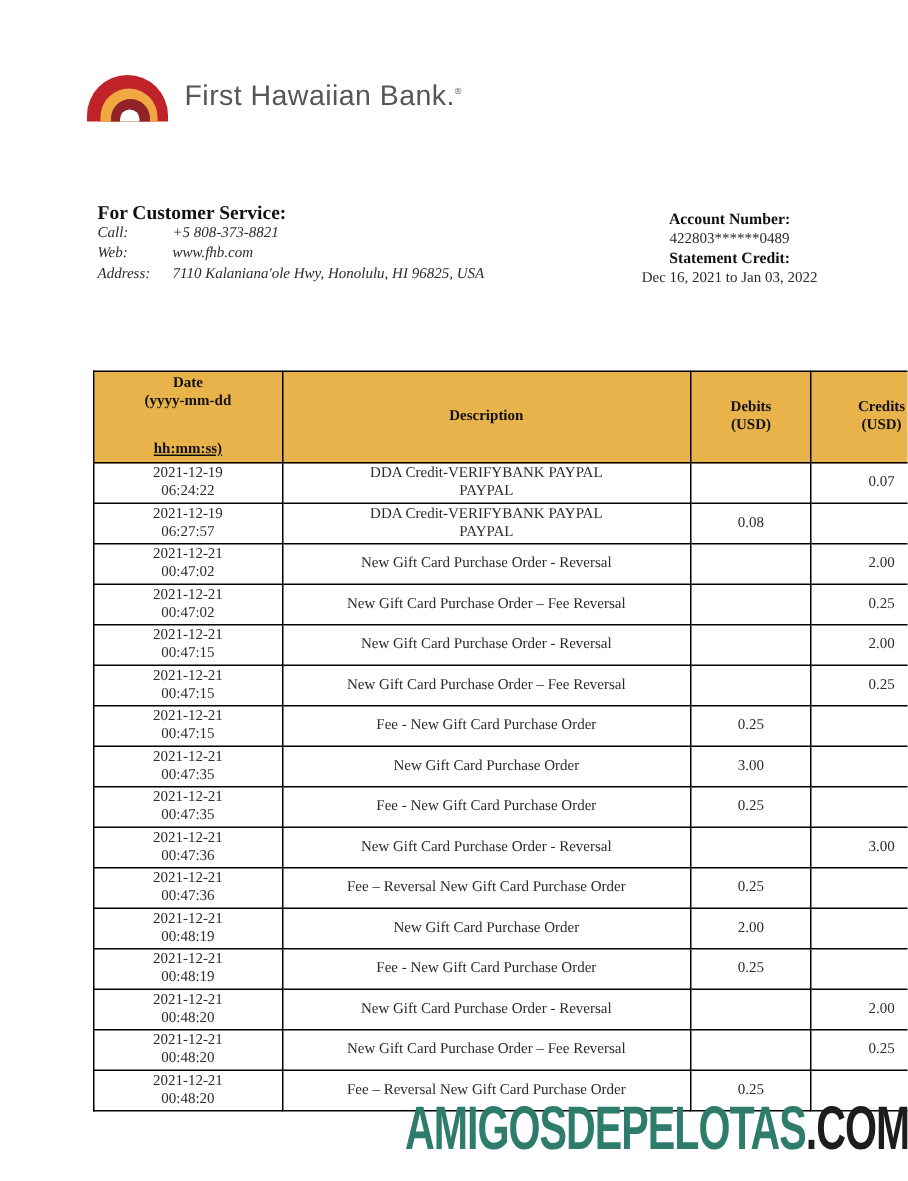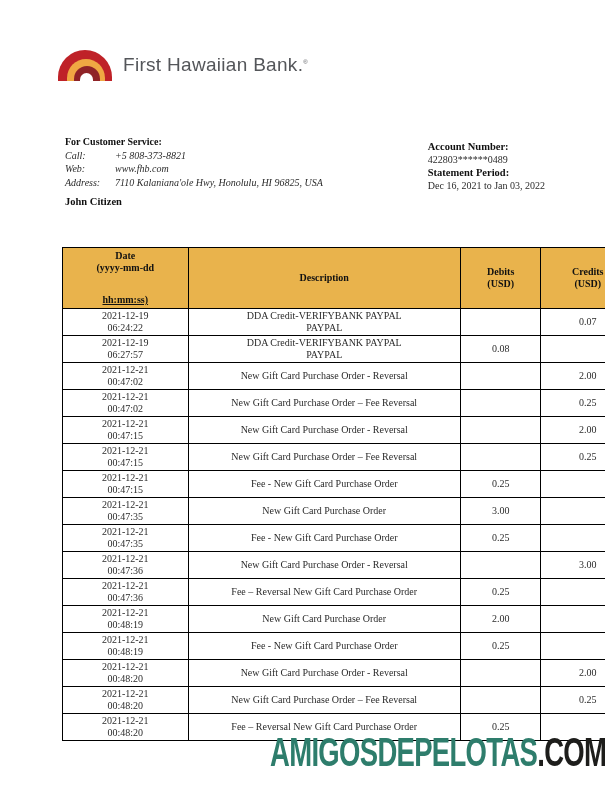--- a/index.html
+++ b/index.html
@@ -23,26 +23,26 @@
   .arc-white  { left:22px; width:13px; height:8px;  background:#ffffff; }
   .brand-name {
     font-family:"Liberation Sans", sans-serif;
     font-size:19px; color:#54565a; letter-spacing:0.3px;
     padding-bottom:2px; white-space:nowrap;
   }
   .brand-name sup { font-size:6px; vertical-align:super; }
 
   
   .cs-block { position:absolute; top:135px; left:65px; font-size:10px; line-height:13.5px; }
-  .cs-heading { font-weight:bold; font-size:10px; color:#111; }
+  .cs-heading { font-weight:bold; font-size:13px; color:#111; }
   .cs-row { display:flex;font-style:italic; }
   .cs-label { width:50px; flex:0 0 50px; }
   .cust-block { position:absolute; top:195px; left:65px; font-size:10px; line-height:13.5px; }
   .cust-name { font-weight:bold; font-size:10.5px; color:#111; }
-  .acct-block { position:absolute; top:140px; right:60px; text-align:left; font-size:10px; line-height:13px; }
+  .acct-block { position:absolute; top:140px; right:60px; text-align:center; font-size:10px; line-height:13px; }
   .acct-label { font-weight:bold; font-size:10.5px; color:#111; }
 
   
   table.tx {
     position:absolute; top:247px; left:62px;
     width:573px; border-collapse:collapse;
     font-size:10px;
   }
   .tx th {
     background:#e9b34c;
@@ -95,26 +95,25 @@
     </div>
     <div class="cs-row">
       <span class="cs-label">Address:</span>
       <span>7110 Kalaniana'ole Hwy, Honolulu, HI 96825, USA</span>
     </div>
   </div>
 
   <div class="acct-block">
     <div class="acct-label">Account Number:</div>
     <div>422803******0489</div>
-    <div class="acct-label">Statement Period:</div>
+    <div class="acct-label">Statement Credit:</div>
     <div>Dec 16, 2021 to Jan 03, 2022</div>
   </div>
 
   <div class="cust-block">
-    <div class="cust-name">John Citizen</div>
   </div>
 
   <table class="tx">
     <colgroup>
       <col style="width:106px">
         <col style="width:230px">
         <col style="width:68px">
         <col style="width:79px">
     </colgroup>
     <thead>

